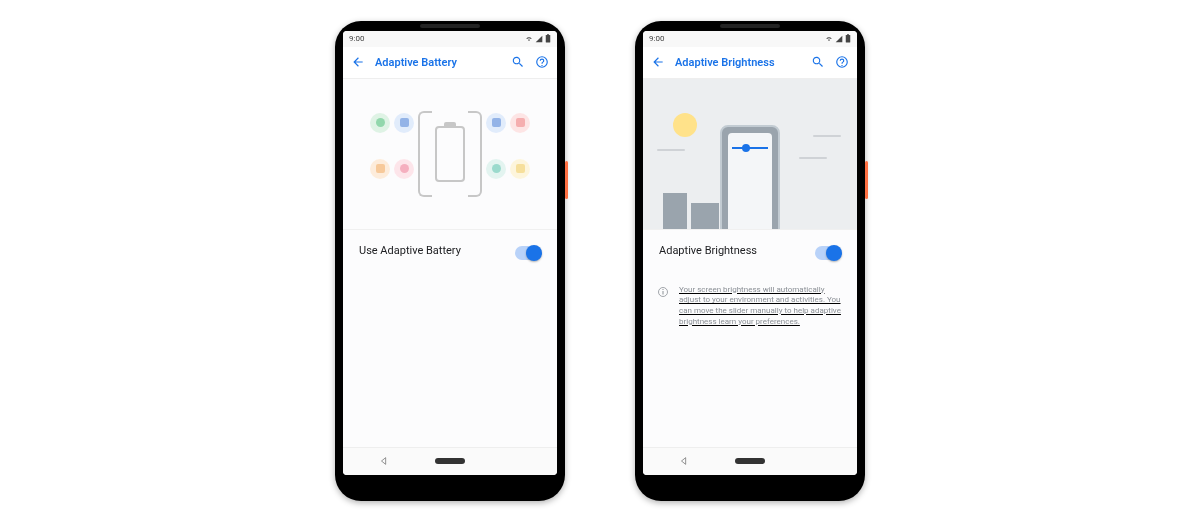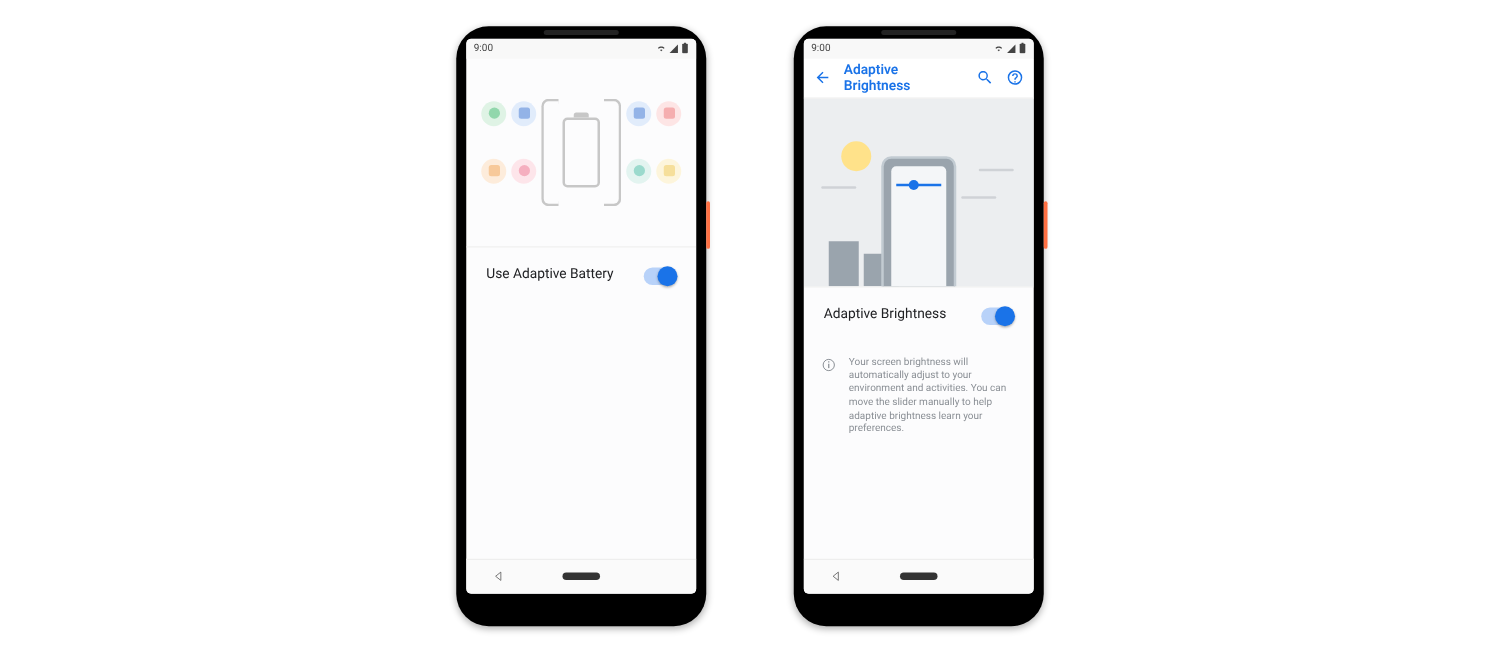--- a/index.html
+++ b/index.html
@@ -7,21 +7,21 @@
     width: 1200px;
     height: 521px;
     background: #ffffff;
     font-family: Roboto, "Helvetica Neue", Arial, sans-serif;
     display: flex;
     justify-content: center;
     align-items: center;
     gap: 70px;
   }
   .phone {
-    width: 200px;
+    width: 230px;
     height: 480px;
     background: #000;
     border-radius: 26px;
     padding: 10px 8px 26px 8px;
     position: relative;
     box-shadow: 0 2px 6px rgba(0,0,0,0.3);
   }
   .side-button {
     position: absolute;
     right: -3px;
@@ -148,21 +148,21 @@
   .row-texts{ flex:1; }
   .row-title { font-size:11px; color:#202124; margin-bottom:4px;}
   .row-sub { font-size:9px; color:#70757a; line-height:1.35; max-width:150px;}
   .switch {
     width:26px; height:14px; border-radius:8px; background:#b8d2f9; position:relative; flex-shrink:0; margin-top:2px;
   }
   .switch::after{
     content:""; position:absolute; right:-1px; top:-1px; width:16px; height:16px;
     background:#1a73e8; border-radius:50%; box-shadow:0 1px 2px rgba(0,0,0,0.3);
   }
-  .info-row { padding:10px 14px; display:flex; gap:10px; align-items:flex-start;}
+  .info-row { padding:10px 14px; display:flex; gap:10px; align-items:flex-start;text-decoration:underline;}
   .info-row svg{ flex-shrink:0; margin-top:1px;}
   .info-text{ font-size:8px; color:#8a8f95; line-height:1.35;}
 
   .navbar {
     height:28px; display:flex; align-items:center; justify-content:center; gap:46px;
     background:#fafafa; border-top:1px solid #eee;
   }
   .nav-pill{ width:30px; height:6px; background:#333; border-radius:4px;}
 </style>
 </head>
@@ -179,20 +179,33 @@
             <path fill="#444" d="M12 18l-3-3c1.7-1.7 4.3-1.7 6 0l-3 3zm-6-6l-2-2c4.4-4.4 11.6-4.4 16 0l-2 2c-3.3-3.3-8.7-3.3-12 0z"></path>
           </svg>
         <svg width="8" height="8" viewBox="0 0 24 24">
             <path fill="#444" d="M2 22h20V2L2 22z"></path>
           </svg>
         <svg width="6" height="9" viewBox="0 0 12 20">
             <rect x="1" y="2" width="10" height="17" rx="1.5" fill="#444"></rect>
             <rect x="4" width="4" height="2.5" rx="1" fill="#444"></rect>
           </svg>
       </div>
+    </div>
+    <div class="app-bar">
+      <svg width="14" height="14" viewBox="0 0 24 24">
+          <path fill="#1a73e8" d="M20 11H7.8l5.6-5.6L12 4l-8 8 8 8 1.4-1.4L7.8 13H20z"></path>
+        </svg>
+      <div class="title">Adaptive Battery</div>
+      <svg width="14" height="14" viewBox="0 0 24 24">
+          <path fill="#1a73e8" d="M15.5 14h-.8l-.3-.3a6.5 6.5 0 10-.7.7l.3.3v.8l5 5 1.5-1.5-5-5zm-6 0a4.5 4.5 0 110-9 4.5 4.5 0 010 9z"></path>
+        </svg>
+      <svg width="14" height="14" viewBox="0 0 24 24">
+          <circle cx="12" cy="12" r="9" fill="none" stroke="#1a73e8" stroke-width="2"></circle>
+          <path fill="#1a73e8" d="M11 17h2v2h-2zm1-11a4 4 0 00-4 4h2a2 2 0 114 0c0 2-3 1.8-3 5h2c0-2.2 3-2.5 3-5a4 4 0 00-4-4z"></path>
+        </svg>
     </div>
     <div class="content">
       <div class="hero">
         <div class="battery-hero">
           <div class="battery-apps">
             <div class="chip c-green tl">
                 <span style="border-radius:50%"></span>
               </div>
             <div class="chip c-blue tl2">
                 <span></span>

